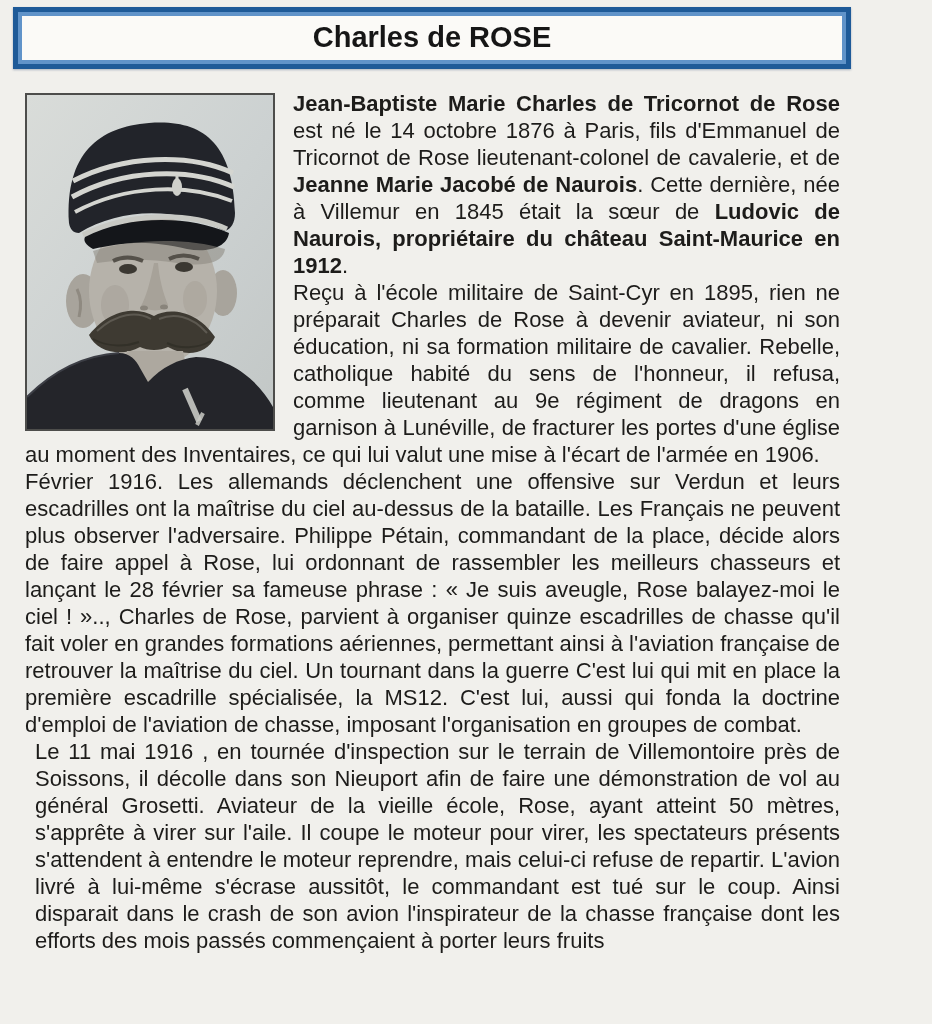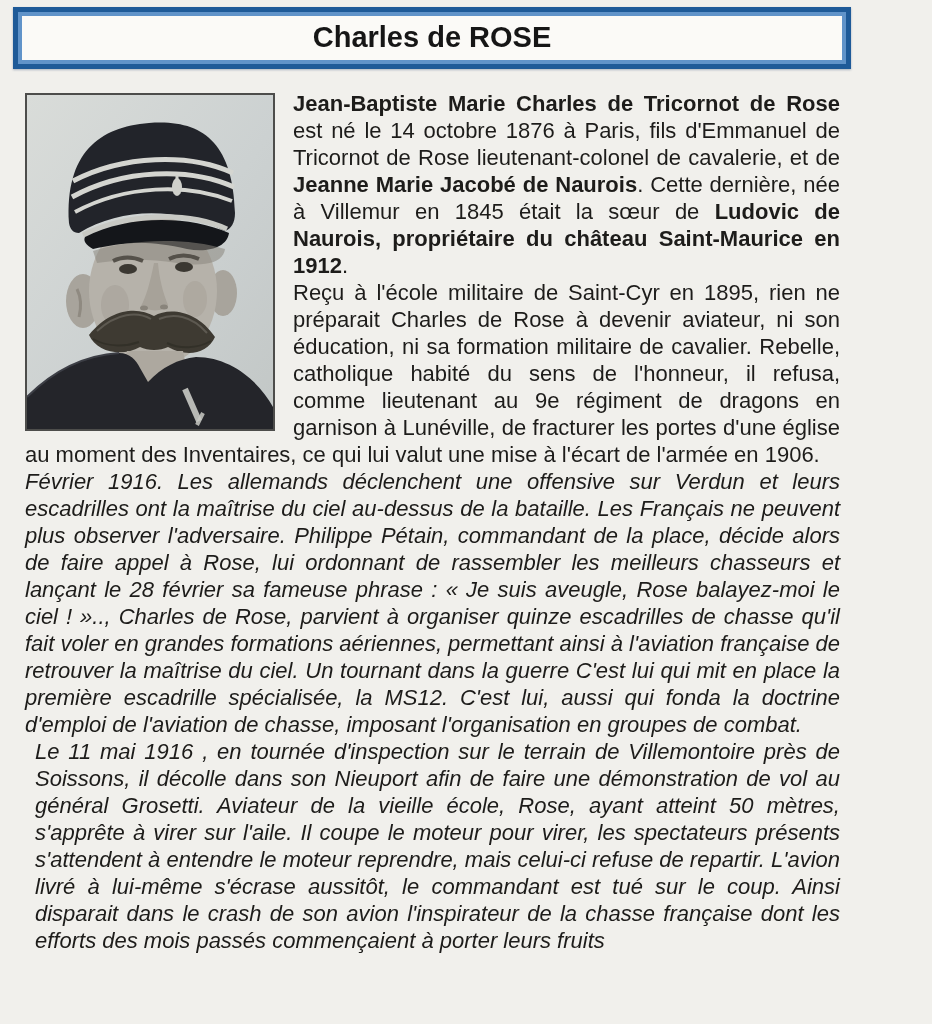--- a/index.html
+++ b/index.html
@@ -35,22 +35,22 @@
   }
   .article {
     margin: 21px 11px 0 12px;
     font-size: 22px;
     line-height: 27px;
     color: #1d1c1a;
     text-align: justify;
   }
   .article p { margin: 0; }
   .article b { font-weight: bold; }
-  .para-verdun { margin-top: 31px; font-style: italic; }
-  .para-crash  { margin-top: 37px; padding-left: 10px; font-style: italic; }
+  .para-verdun { margin-top: 31px; }
+  .para-crash  { margin-top: 37px; padding-left: 10px; }
   figure.photo {
     float: left;
     width: 246px;
     height: 334px;
     margin: 3px 18px 4px 0;
     border: 2px solid #4d4d4b;
     background: #cdd2d2;
   }
   figure.photo svg { display: block; width: 246px; height: 334px; }
 </style>

